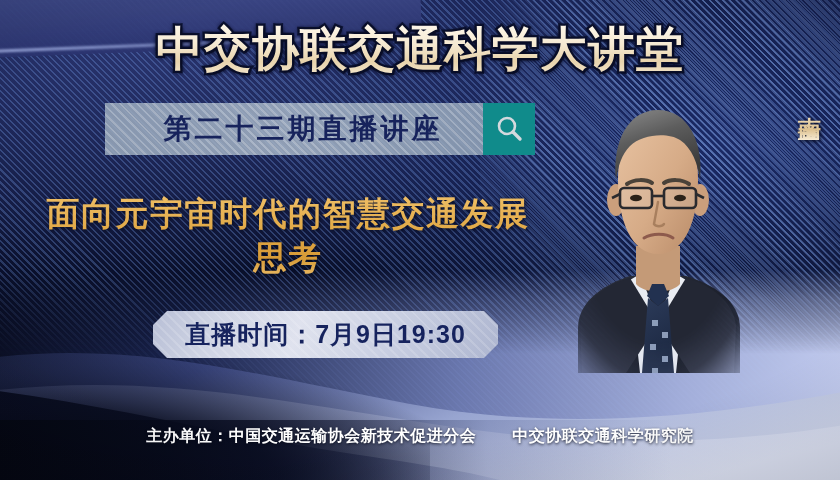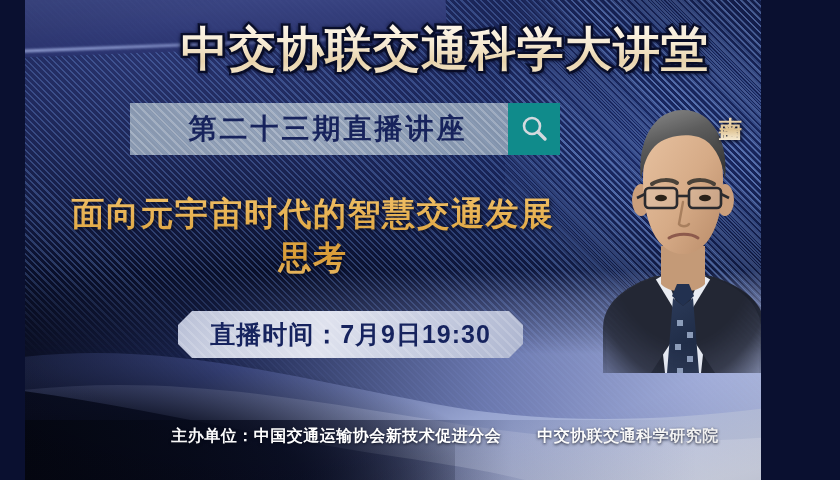--- a/index.html
+++ b/index.html
@@ -1,27 +1,26 @@
 <!DOCTYPE html>
 <html><head>
 <meta charset="utf-8">
 <style>
   * { margin:0; padding:0; box-sizing:border-box; }
   html,body { width:840px; height:480px; overflow:hidden; background:#0a1030; }
   body { font-family:"Liberation Sans","DejaVu Sans",sans-serif; }
 
   #poster{
     position:relative;
-    width:736px; height:480px;
+    width:840px; height:480px;
     overflow:hidden;
     background:
       radial-gradient(120% 90% at 18% 8%, #2a3570 0%, rgba(42,53,112,0) 55%),
       radial-gradient(100% 80% at 85% 30%, #1b2a66 0%, rgba(27,42,102,0) 60%),
       linear-gradient(175deg, #121b47 0%, #0d1436 38%, #070c22 62%, #050915 100%);
-    margin-left: 25px;
   }
 
   
   .stripes{
     position:absolute; inset:0;
     background-image:repeating-linear-gradient(
         45deg,
         rgba(120,160,235,0.00) 0px,
         rgba(120,160,235,0.00) 3px,
         rgba(120,160,235,0.30) 3px,

